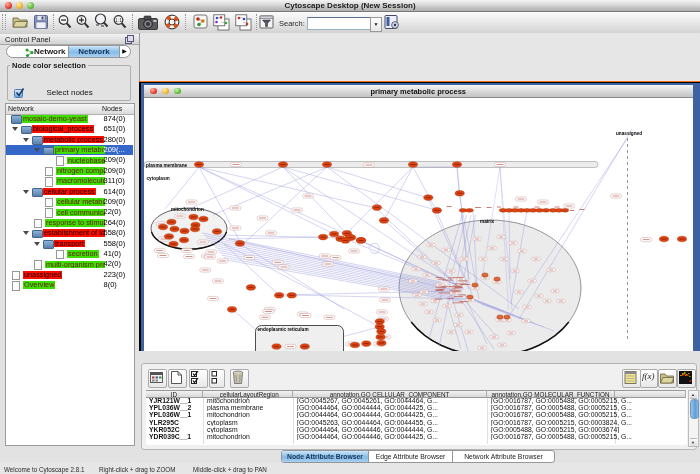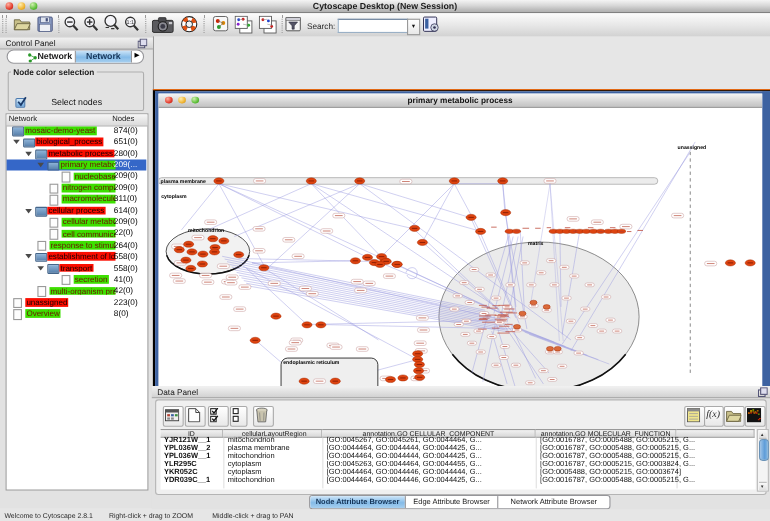--- a/index.html
+++ b/index.html
@@ -828,27 +828,20 @@
       <line x1="220" y1="6" x2="227" y2="7" stroke="#aab" stroke-width="0.5" opacity="0.6"></line>
       <line x1="329" y1="9" x2="291" y2="10" stroke="#aab" stroke-width="0.5" opacity="0.6"></line>
       <line x1="204" y1="10" x2="182" y2="6" stroke="#aab" stroke-width="0.5" opacity="0.6"></line>
       <line x1="171" y1="10" x2="165" y2="5" stroke="#aab" stroke-width="0.5" opacity="0.6"></line>
       <rect x="205" y="3" width="11" height="10" fill="#2d5590" stroke="#1c3a66" stroke-width="0.8"></rect>
       <rect x="405" y="1.5" width="156" height="11.5" fill="#2b4d85"></rect>
       <rect x="405" y="1.5" width="156" height="3" fill="#3c609c"></rect>
     </svg>
 </div>
 <div class="abs" id="dpanel">
-  <div id="dphead">
-      <div class="t">Data Panel</div>
-    <svg class="abs" style="left:551px;top:0.5px;" width="9" height="9" viewBox="0 0 9 9">
-        <rect x="0.5" y="2.5" width="6" height="6" fill="none" stroke="#557" stroke-width="1"></rect>
-        <rect x="2.5" y="0.5" width="6" height="6" fill="#dde" stroke="#557" stroke-width="1"></rect>
-      </svg>
-  </div>
   <div id="dpinner">
     <div class="dbtn" style="left:6px;top:5px;width:17px;height:17px;border-radius:2px;"></div>
       <div class="dbtn" style="left:26px;top:5px;width:17px;height:17px;border-radius:2px;"></div>
       <div class="dbtn" style="left:47px;top:5px;width:17px;height:17px;border-radius:2px;"></div>
       <div class="dbtn" style="left:67px;top:5px;width:14px;height:17px;border-radius:2px;"></div>
       <div class="dbtn" style="left:88px;top:5px;width:17px;height:17px;border-radius:2px;"></div>
       <svg class="abs" style="left:8px;top:7px;" width="13" height="13" viewBox="0 0 13 13">
         <rect x="0.5" y="1.5" width="12" height="10" fill="#f0f0f0" stroke="#333" stroke-width="0.8"></rect>
         <rect x="0.5" y="1.5" width="12" height="2.5" fill="#555"></rect>
         <rect x="2" y="5.5" width="2.5" height="2" fill="#b04030"></rect>

